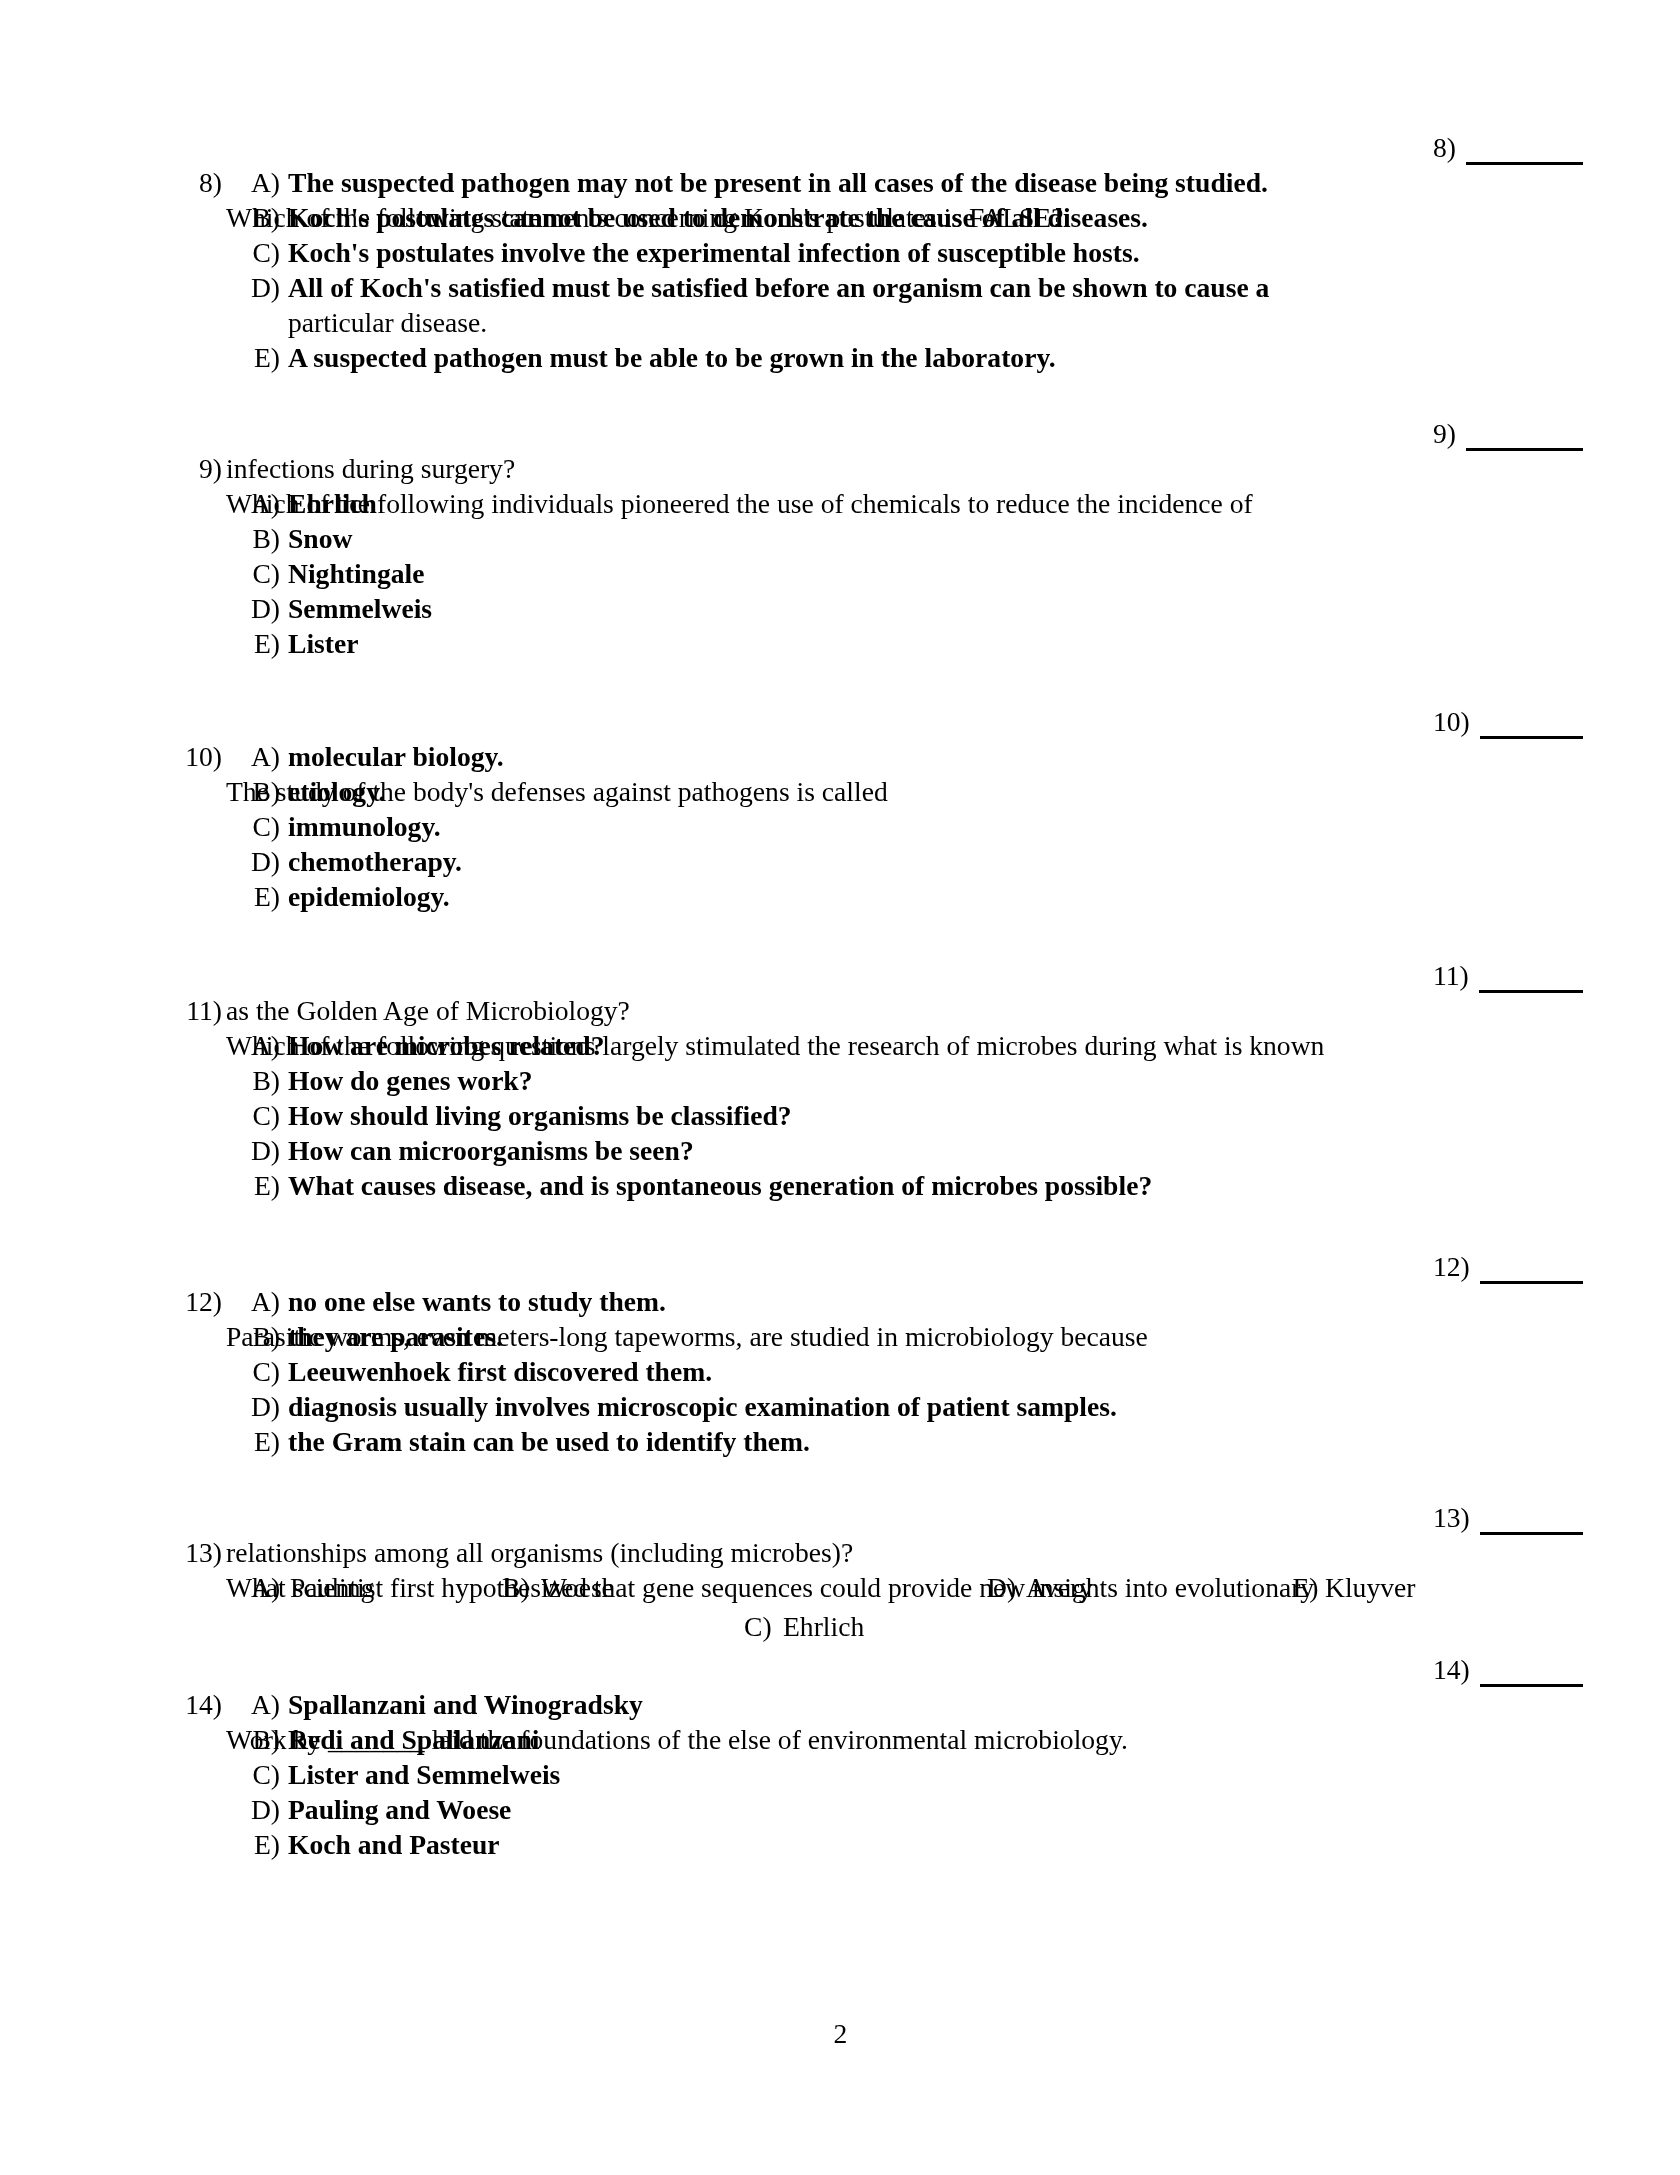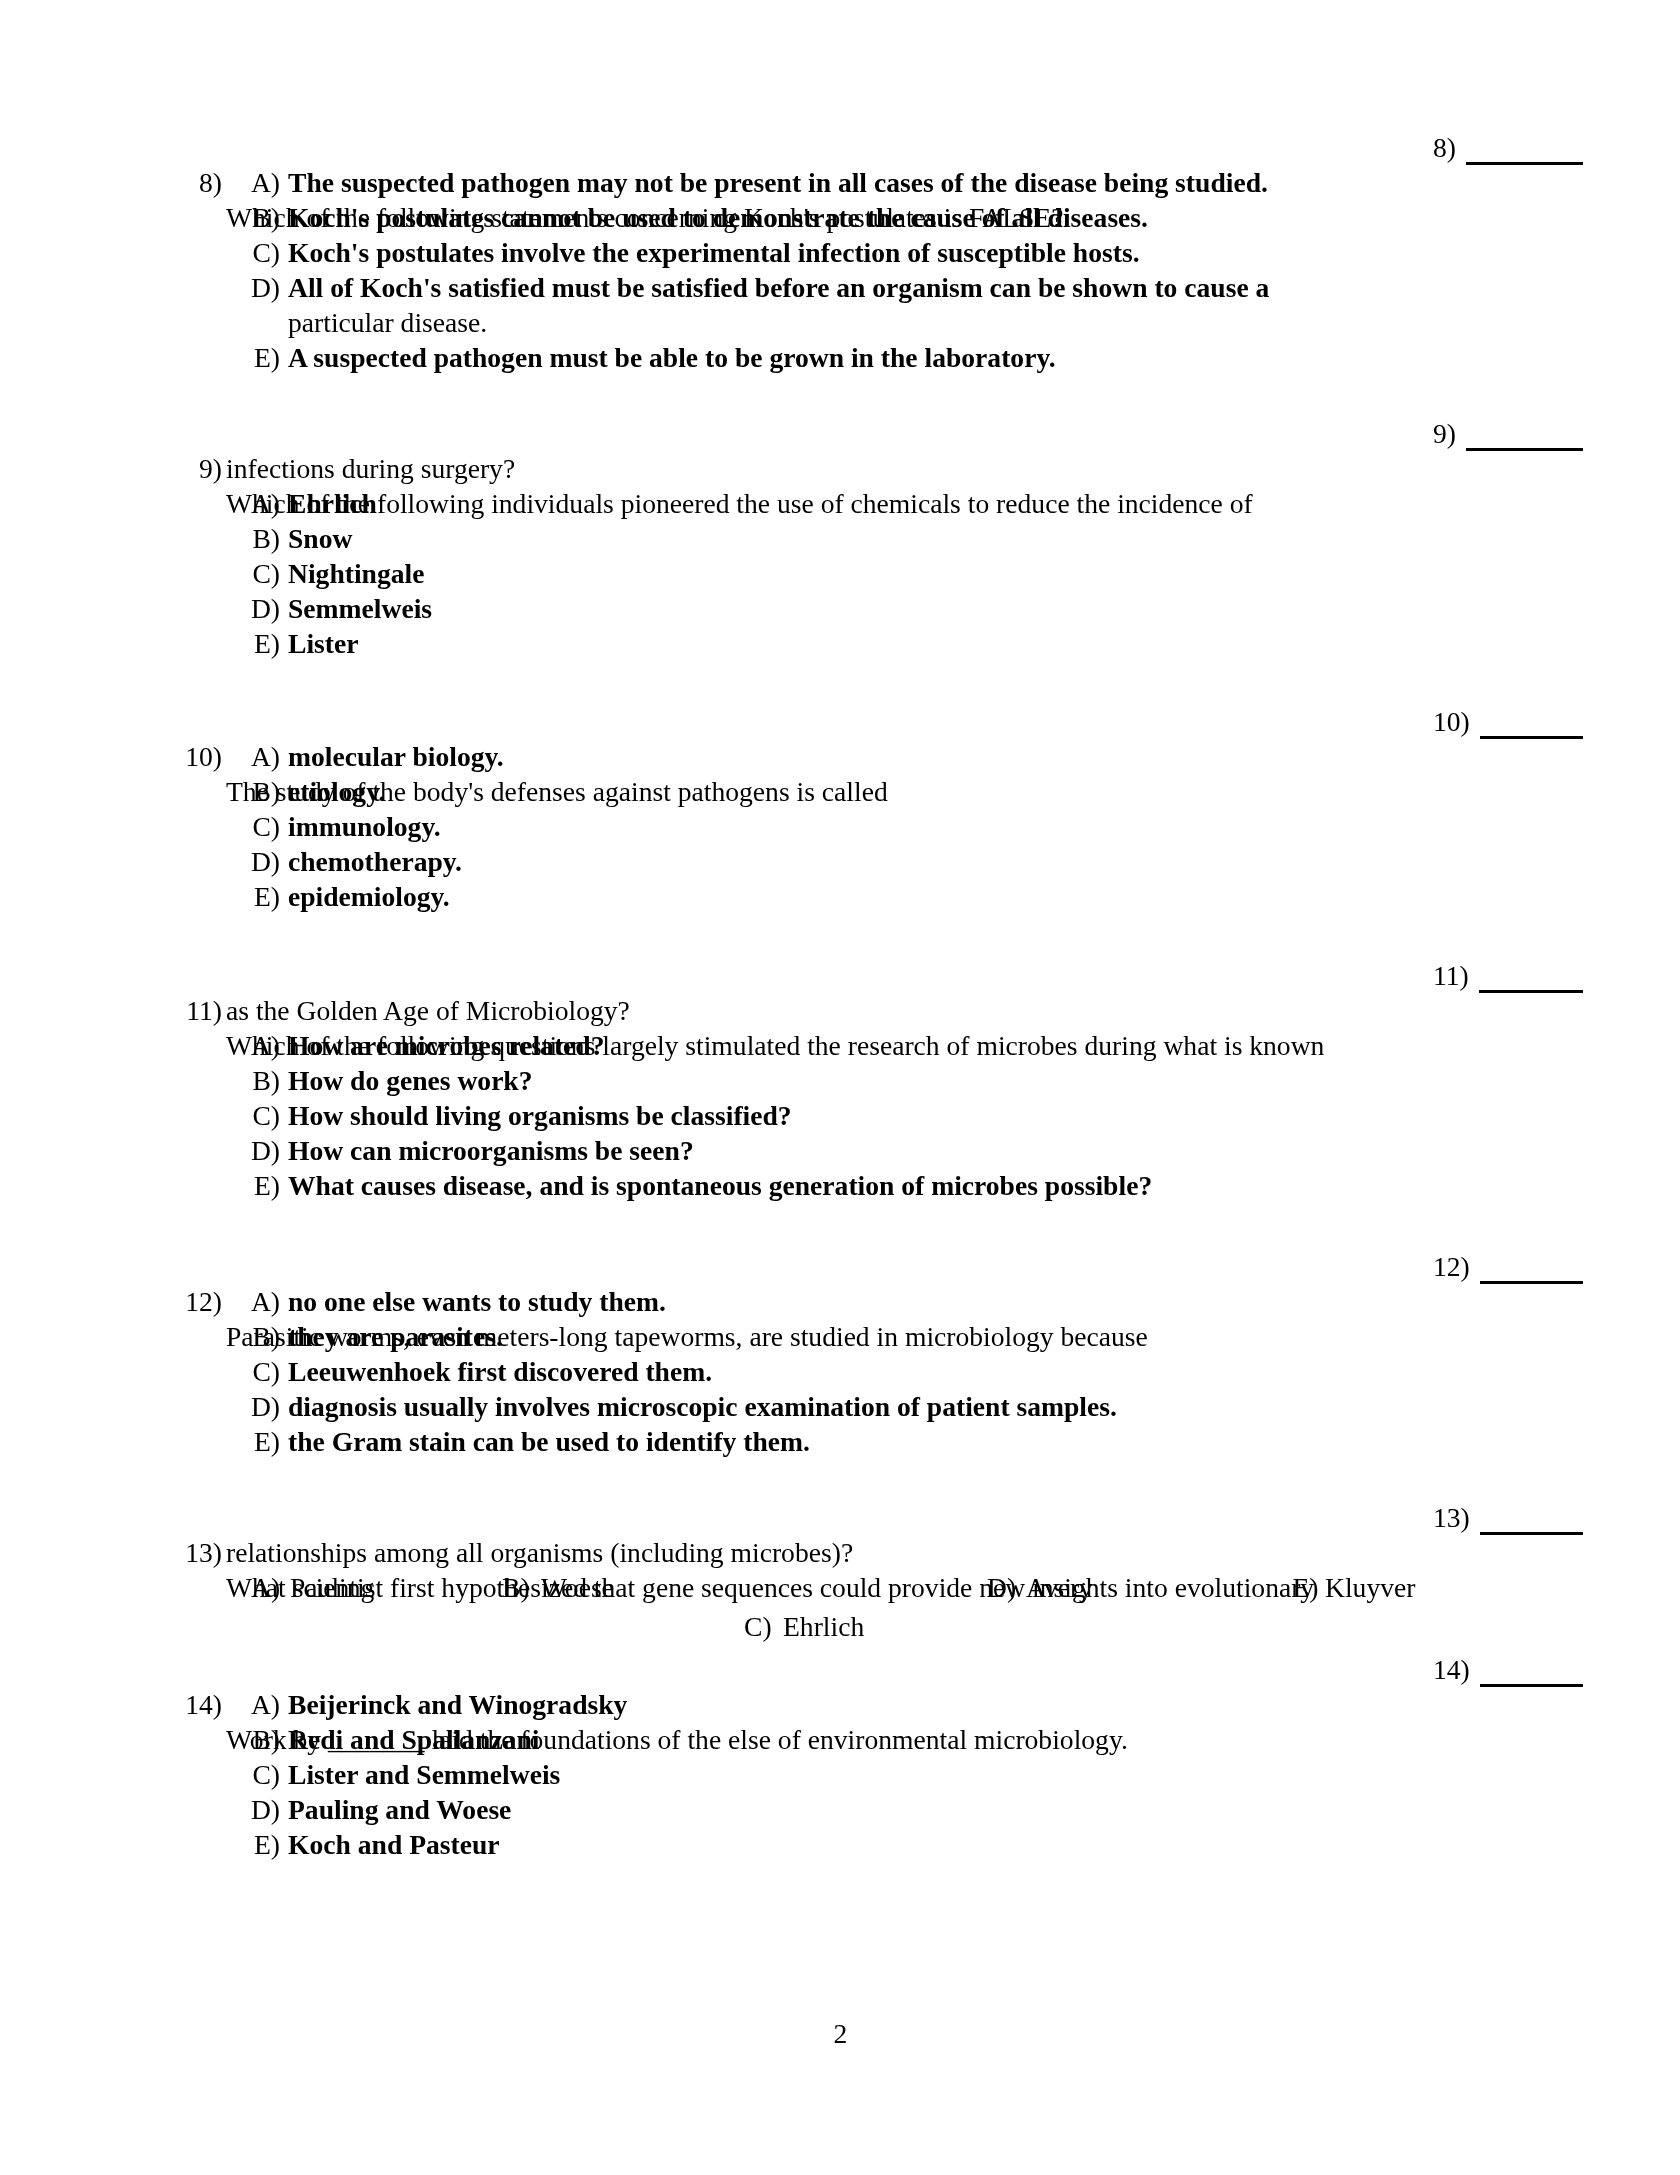--- a/index.html
+++ b/index.html
@@ -113,21 +113,21 @@
           <span class="row-opt" style="left: 987px;"><span class="lbl2">D)</span><span>Avery</span></span>
           <span class="row-opt" style="left: 1286px; text-align: center;"><span class="lbl2">E)</span><span>Kluyver</span></span>
         </div>
       </section>
 
   <section class="question" style="top: 1652px;">
     <div class="line q-first">
       <span class="lbl">14)</span>
       <span class="txt">Work by _______ laid the foundations of the else of environmental microbiology.</span>
     </div>
-  <div class="line opt"><span class="lbl">A)</span><span class="txt">Beijerinck and Winogradsky</span></div>
+  <div class="line opt"><span class="lbl">A)</span><span class="txt">Spallanzani and Winogradsky</span></div>
         <div class="line opt"><span class="lbl">B)</span><span class="txt">Redi and Spallanzani</span></div>
         <div class="line opt"><span class="lbl">C)</span><span class="txt">Lister and Semmelweis</span></div>
         <div class="line opt"><span class="lbl">D)</span><span class="txt">Pauling and Woese</span></div>
         <div class="line opt"><span class="lbl">E)</span><span class="txt">Koch and Pasteur</span></div>
       </section>
 </div>
   <div class="page-number">2</div>
 <div class="a-mark" style="top: 130px;">
       <span class="a-num">8)</span>
       <span class="a-blank"></span>

